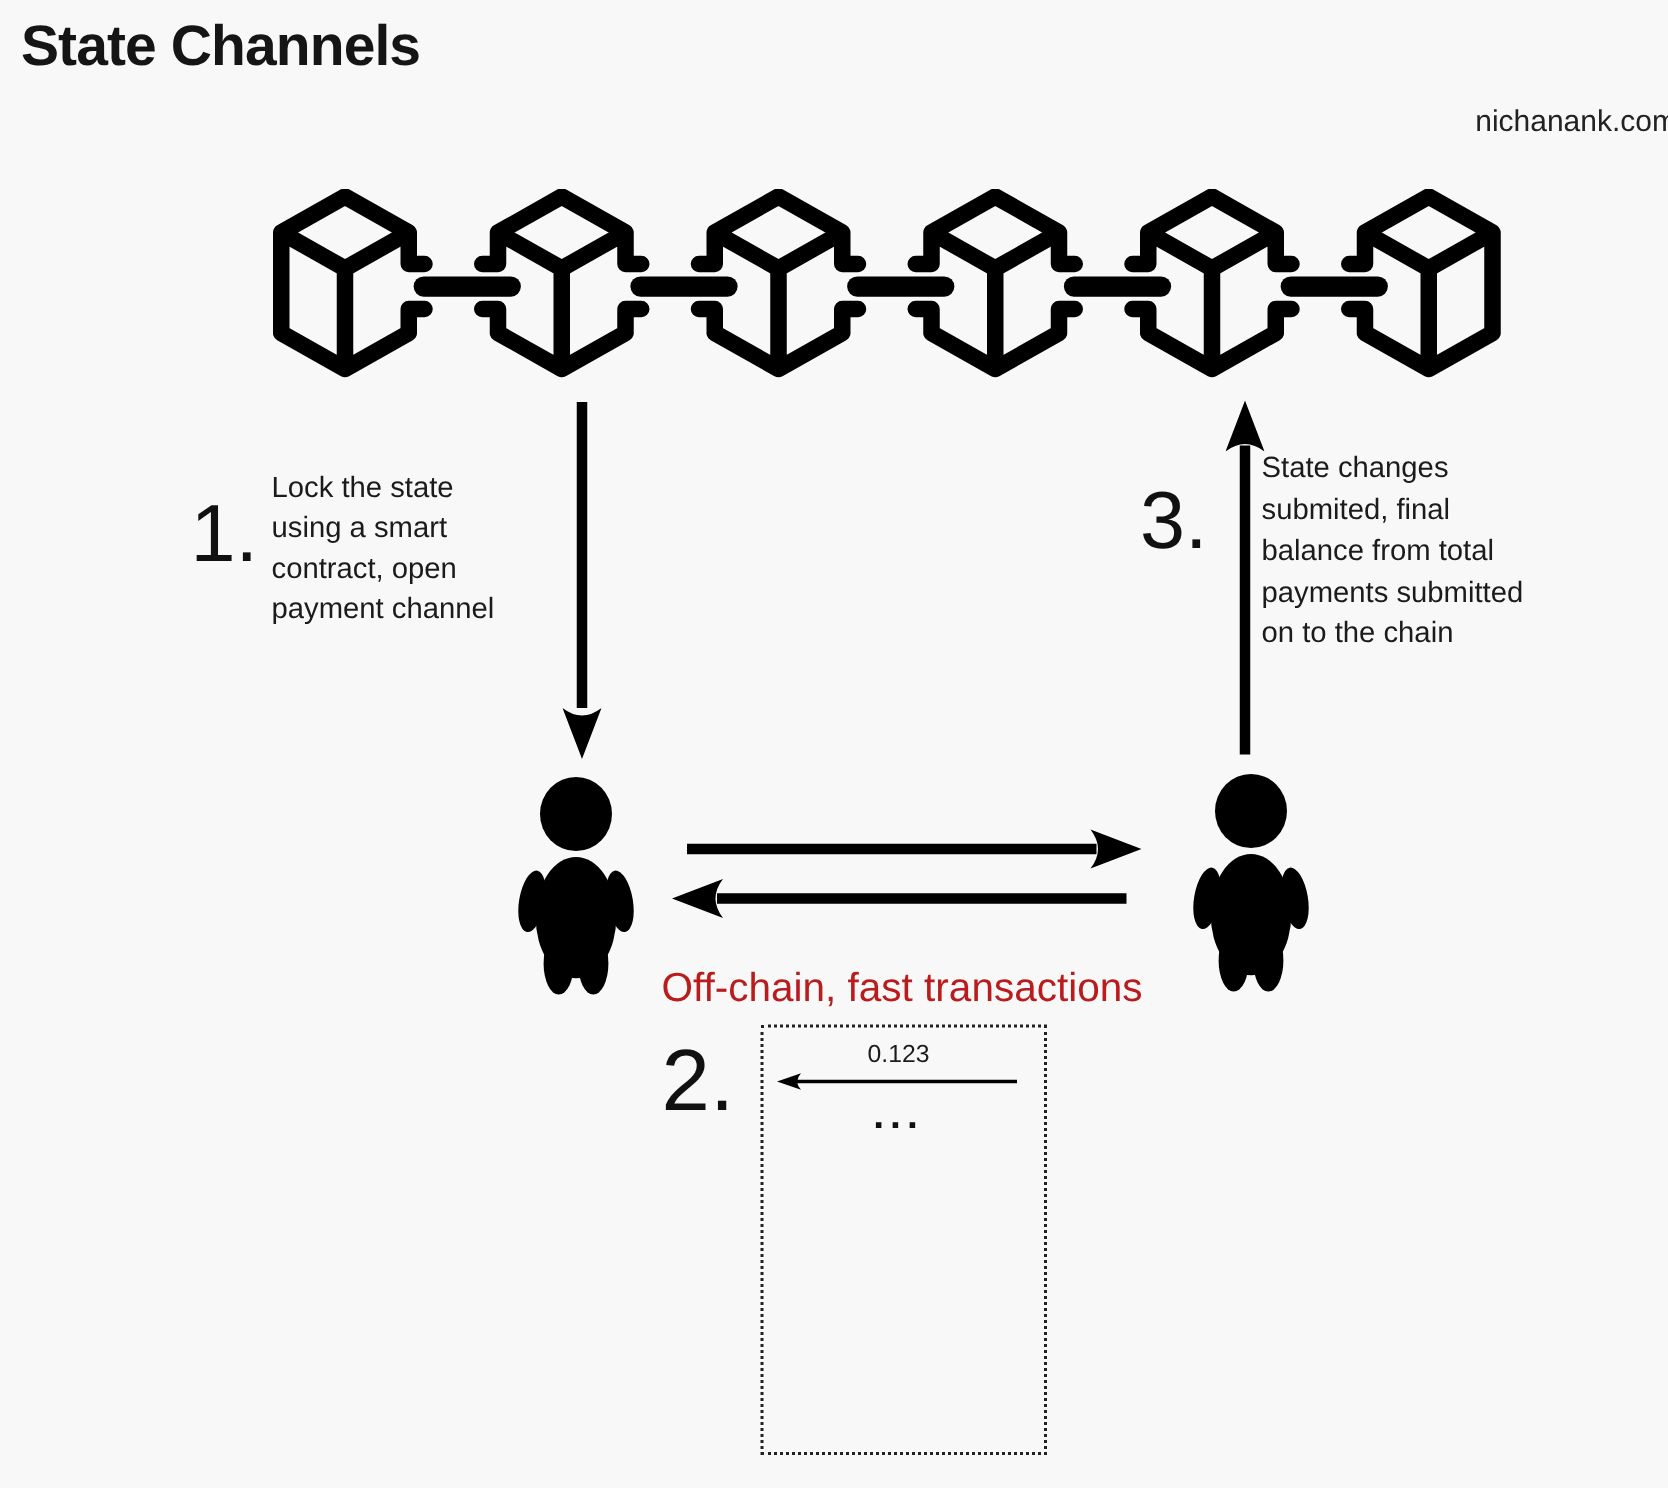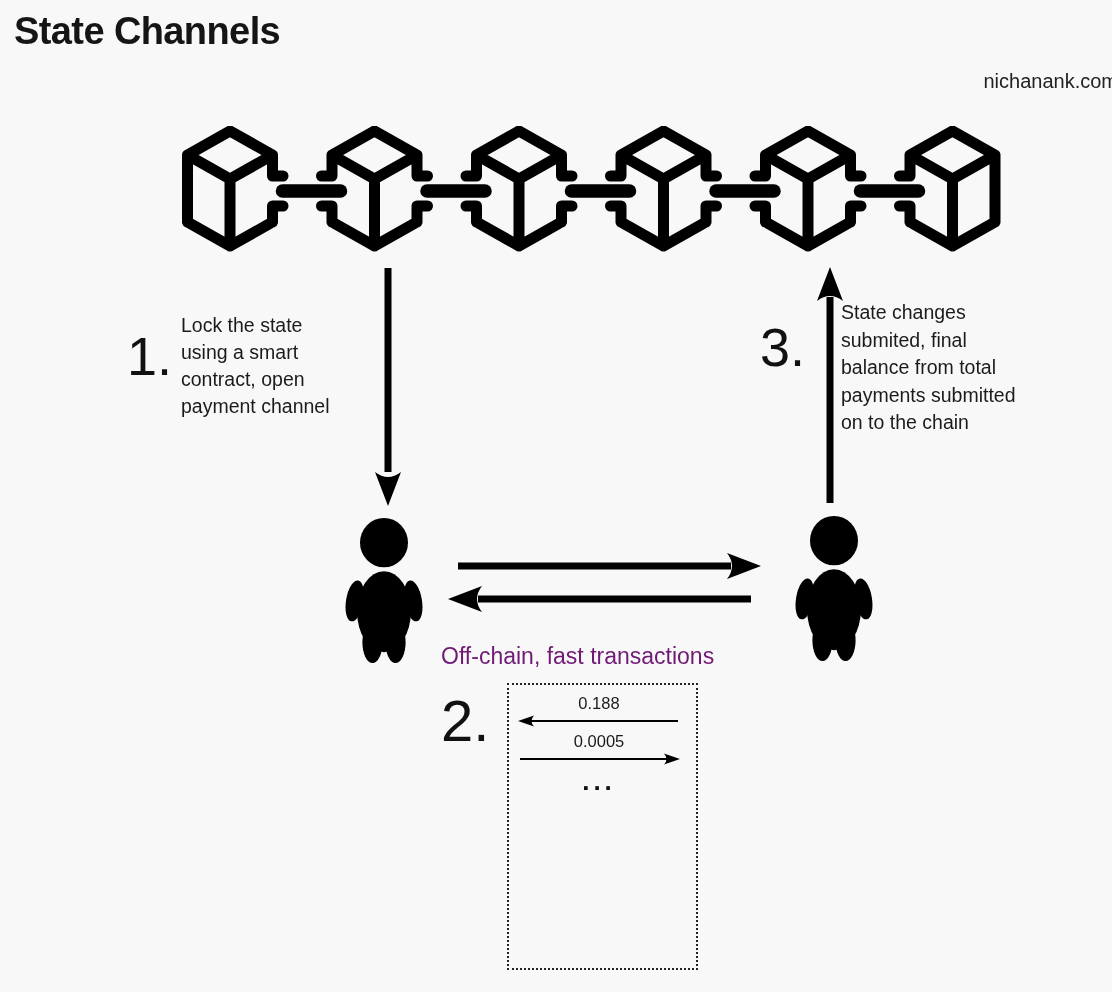--- a/index.html
+++ b/index.html
@@ -41,21 +41,21 @@
   .step2-num{left:441px;top:692px;font-size:58px;}
   .step-text{
     position:absolute;
     font-size:19.5px;line-height:27px;color:#1b1b1b;
   }
   .multiline{white-space:pre-line;}
   .step1-text{left:181px;top:312px;}
   .step3-text{left:841px;top:299px;line-height:27.5px;}
   .offchain-label{
     position:absolute;left:441px;top:643px;
-    font-size:23px;color:#701a75;
+    font-size:27px;color:#b91c1c;
   }
   .tx-box{
     position:absolute;left:507px;top:683px;
     width:191px;height:287px;
     border:2px dotted #222;
     box-sizing:border-box;
     padding:9px 16px 6px 9px;
   }
   .tx-row{margin-bottom:5px;}
   .tx-value{
@@ -141,34 +141,25 @@
 payments submitted
 on to the chain</div>
 
   <div class="offchain-label">Off-chain, fast transactions</div>
 
   <div class="step-num step2-num">2.</div>
 
   <div class="tx-box">
     <div>
         <div class="tx-row">
-          <div class="tx-value">0.188</div>
+          <div class="tx-value">0.123</div>
           <div class="tx-arrow">
             <svg width="162" height="14" viewBox="0 0 162 14">
               <line x1="160" y1="8" x2="12" y2="8" stroke="#000" stroke-width="2.2"></line>
               <path d="M0,8 L16,2.5 Q11,8 16,13.5 Z" fill="#000"></path>
-            </svg>
-          </div>
-        </div>
-        <div class="tx-row">
-          <div class="tx-value">0.0005</div>
-          <div class="tx-arrow">
-            <svg width="162" height="14" viewBox="0 0 162 14">
-              <line x1="2" y1="8" x2="150" y2="8" stroke="#000" stroke-width="2.2"></line>
-              <path d="M162,8 L146,2.5 Q151,8 146,13.5 Z" fill="#000"></path>
             </svg>
           </div>
         </div>
       </div>
     <div class="tx-more">...</div>
   </div>
 
 </div>
 
 </body></html>

